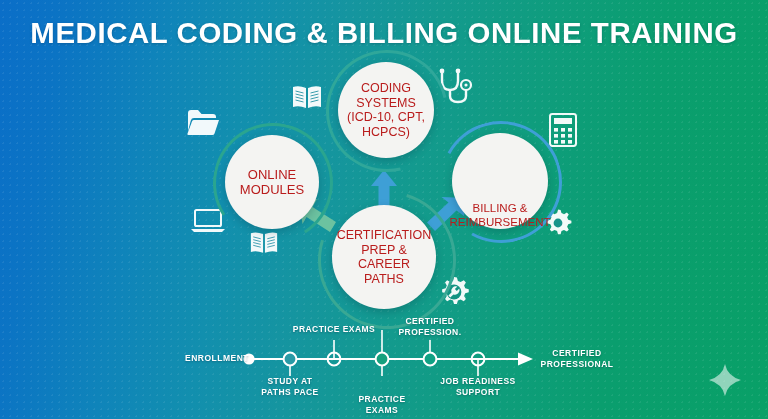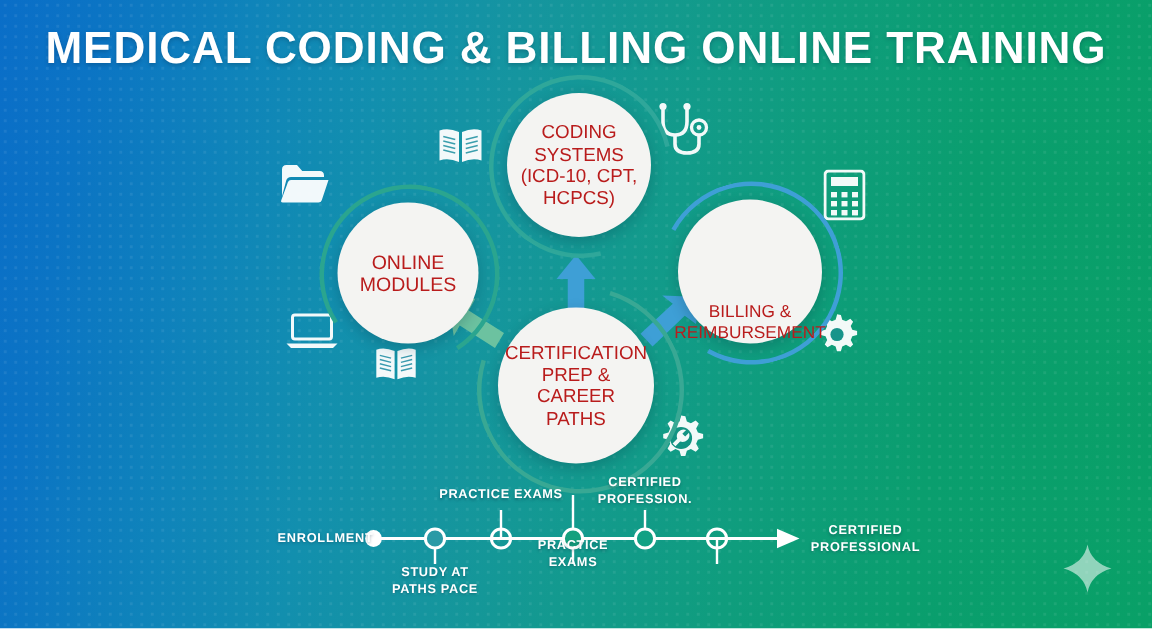--- a/index.html
+++ b/index.html
@@ -372,23 +372,25 @@
       <circle cx="478" cy="45" r="6.4" fill="none" stroke="#ffffff" stroke-width="2"></circle>
     </svg>
 
     <div class="tl-start-label" style="left:185px; top:39px;">ENROLLMENT</div>
 
     <div class="tl-text" style="left:250px; top:62px; width:80px;">STUDY AT
 PATHS PACE</div>
 
     <div class="tl-text" style="left:288px; top:10px; width:92px;">PRACTICE EXAMS</div>
 
-    <div class="tl-text" style="left:344px; top:44px; width:76px;">PRACTICE
+    <div class="tl-text" style="left:344px; top:80px; width:76px;">PRACTICE
 EXAMS</div>
 
     <div class="tl-text" style="left:392px; top:2px; width:76px;">CERTIFIED
 PROFESSION.</div>
 
+    <div class="tl-text" style="left:434px; top:62px; width:88px;">JOB READINESS
+SUPPORT</div>
 
     <div class="tl-end-label" style="left:522px; top:34px; width:110px;">CERTIFIED
 PROFESSIONAL</div>
   </div>
 </div>
 
 </body></html>

